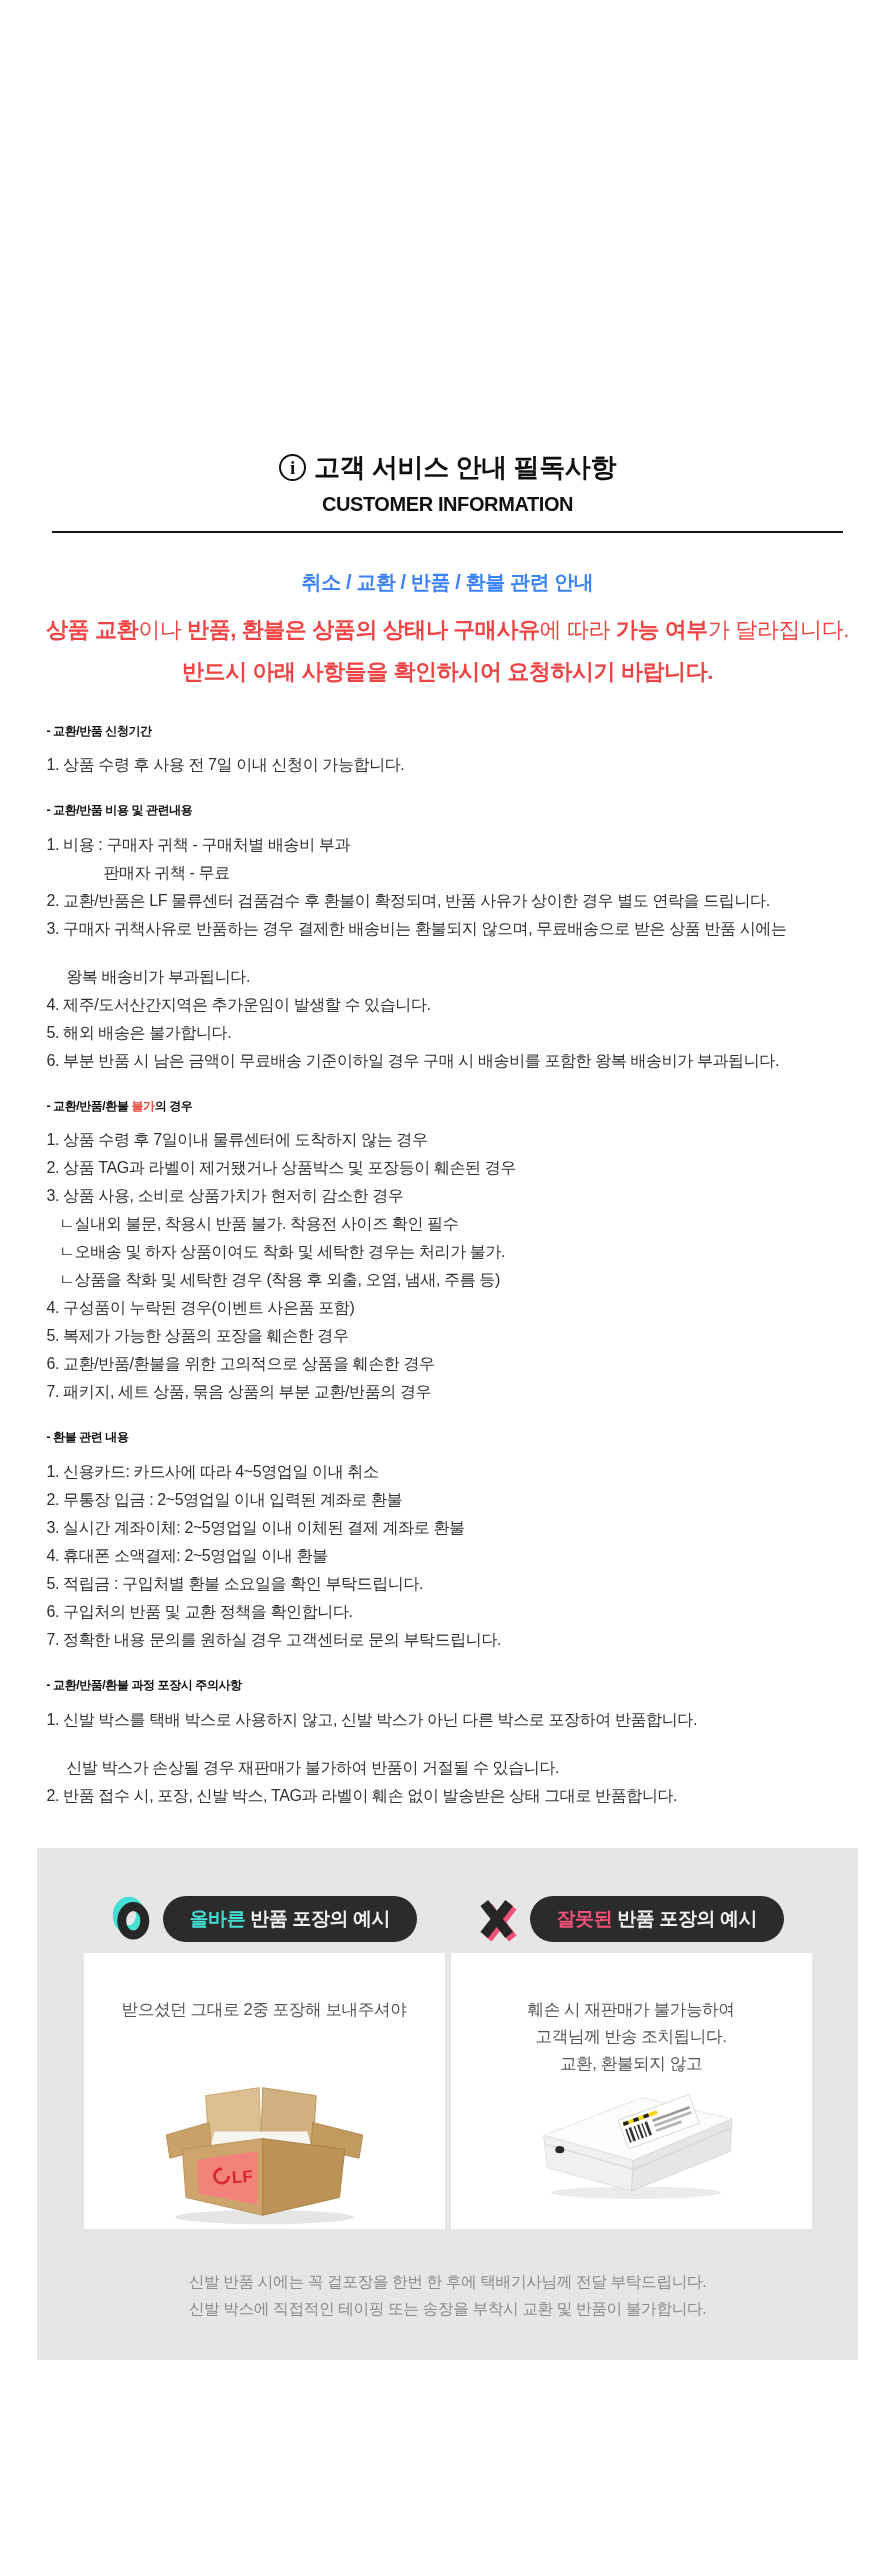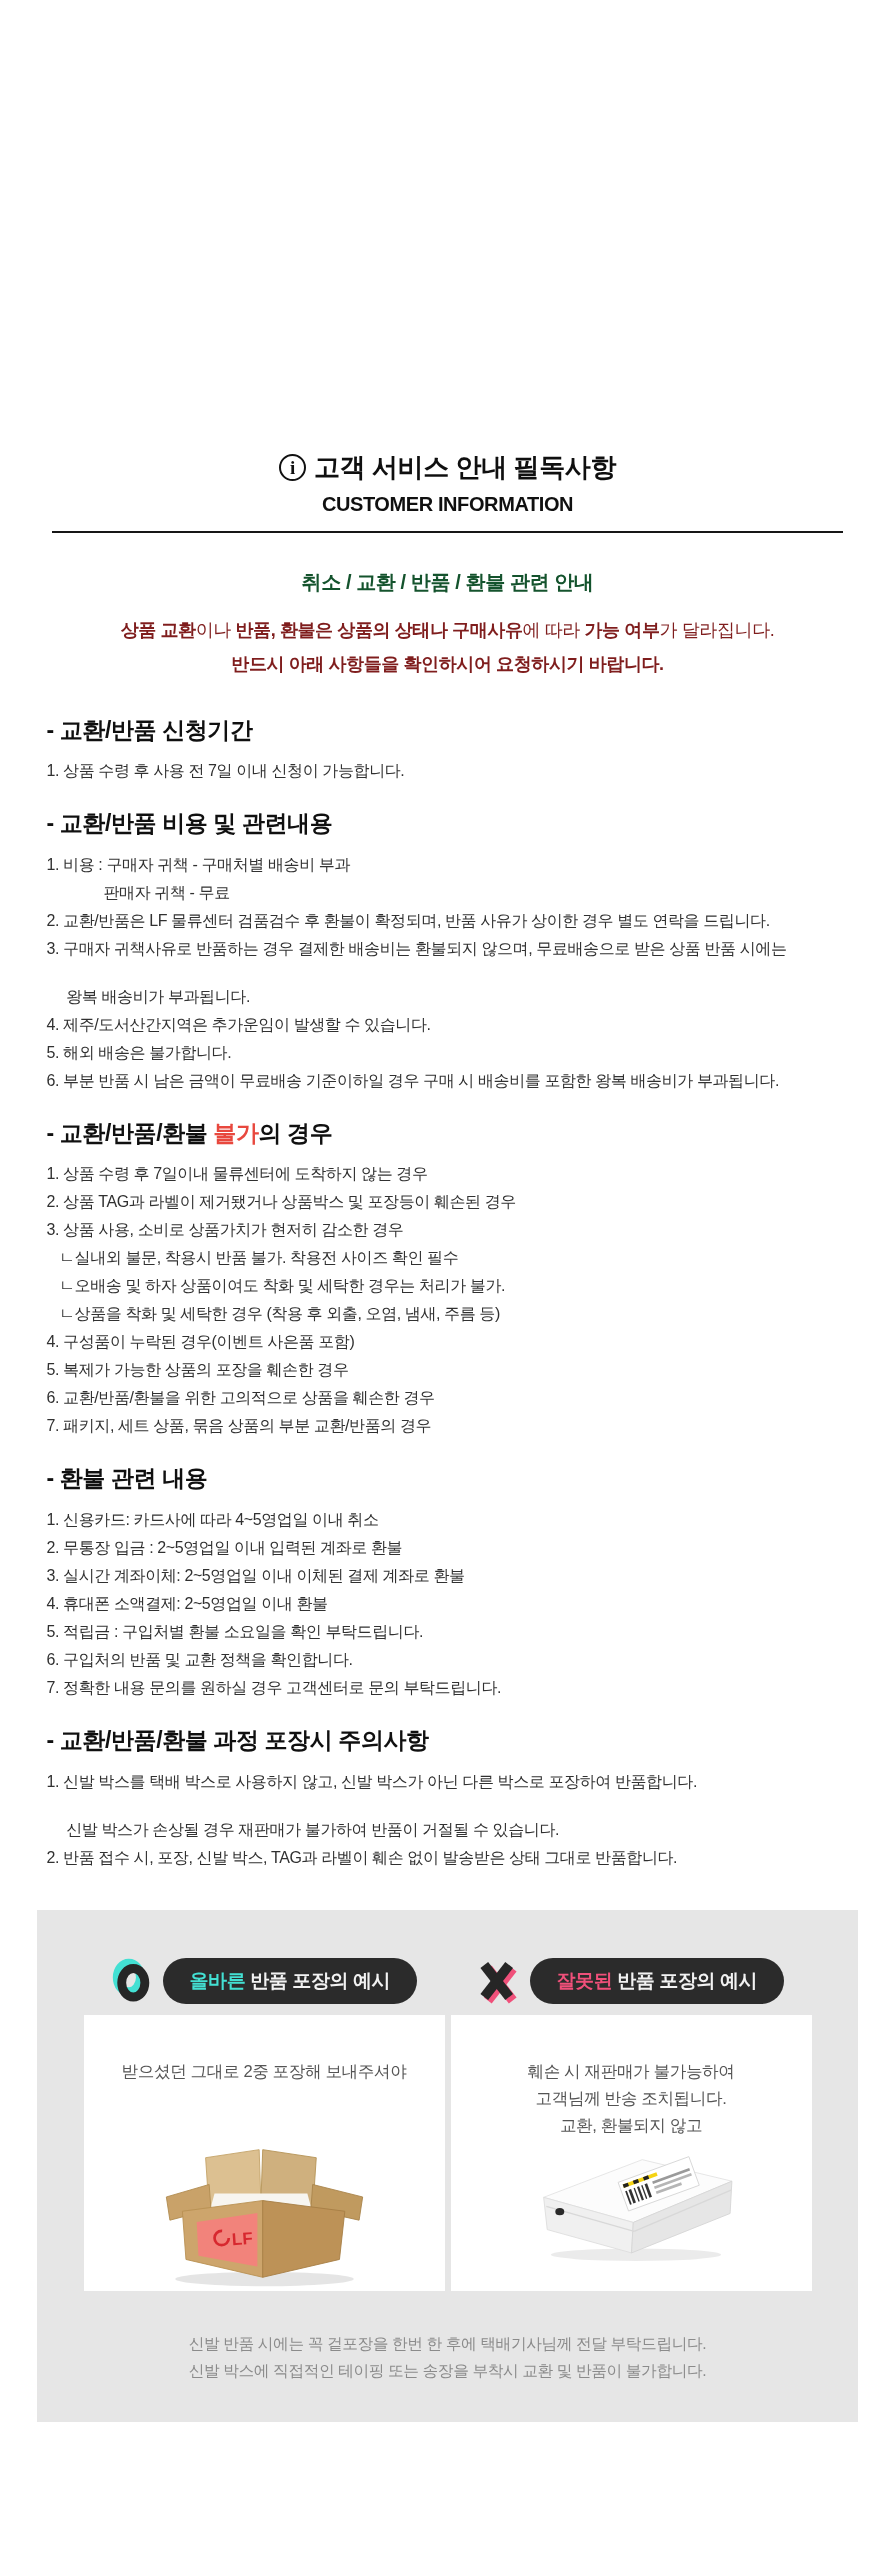--- a/index.html
+++ b/index.html
@@ -9,29 +9,29 @@
   }
   .page{width:895px;height:2576px;position:relative;}
   
   .header{padding-top:450px;text-align:center;}
   .title-kr{font-size:26px;font-weight:700;color:#0f0f0f;letter-spacing:-0.4px;display:flex;align-items:center;justify-content:center;gap:8px;margin:0;}
   .info-i{display:inline-flex;align-items:center;justify-content:center;width:27px;height:27px;border:2.2px solid #111;border-radius:50%;font-family:"Liberation Serif","DejaVu Serif",serif;font-weight:700;font-size:19px;line-height:1;padding-bottom:0.9px;box-sizing:border-box;}
   .title-en{font-size:20px;font-weight:600;letter-spacing:-0.4px;color:#101010;margin-top:8px;}
   .divider{width:791px;border:none;border-top:2.2px solid #161616;margin:15px auto 0;}
   
   .intro{text-align:center;}
-  .intro h2{font-size:20px;font-weight:700;color:#14532d;margin:36px 0 0;letter-spacing:-0.4px;}
-  .intro p{font-size:18px;line-height:26px;color:#7f1d1d;margin:8px;letter-spacing:-0.4px;}
+  .intro h2{font-size:20px;font-weight:700;color:#3b82f6;margin:36px 0 0;letter-spacing:-0.4px;}
+  .intro p{font-size:22px;line-height:26px;color:#ef4444;margin:16px;letter-spacing:-0.4px;}
   .intro .l1{margin-top:20.6px;}
   .b{font-weight:700;}
   
   .content{width:802px;margin:38px auto 0;}
   .sec{margin-top:23px;}
   .sec:first-child{margin-top:0;}
-  .sec h3{font-size:23px;font-weight:700;color:#101010;margin:0 0 11.6px;letter-spacing:-0.4px;}
+  .sec h3{font-size:12px;font-weight:700;color:#101010;margin:0 0 11.6px;letter-spacing:-0.4px;}
   .sec h3 .red{color:#e8483e;}
   .li{font-size:16px;line-height:28px;color:#313131;letter-spacing:-0.4px;}
   .ind1{padding-left:19.7px;margin-top:20px;}
   .ind2{padding-left:57px;}
   .ind3{padding-left:12.5px;}
   
   .examples{width:821px;margin:38px auto 0;background:#e6e6e6;padding:45px 0 38px;box-sizing:border-box;}
   .cols{display:flex;justify-content:center;gap:6px;}
   .col{width:361px;}
   .col-head{display:flex;align-items:center;justify-content:center;gap:10.7px;height:52px;}

